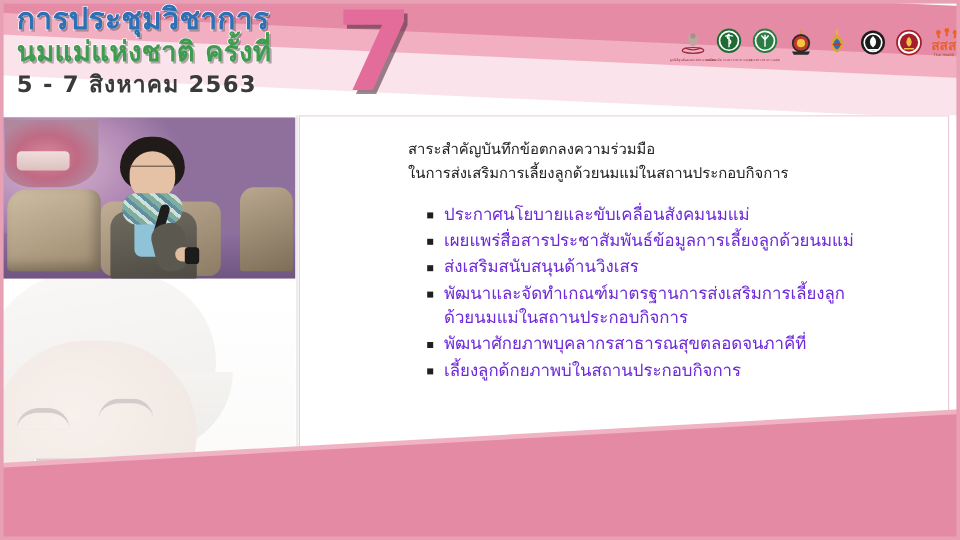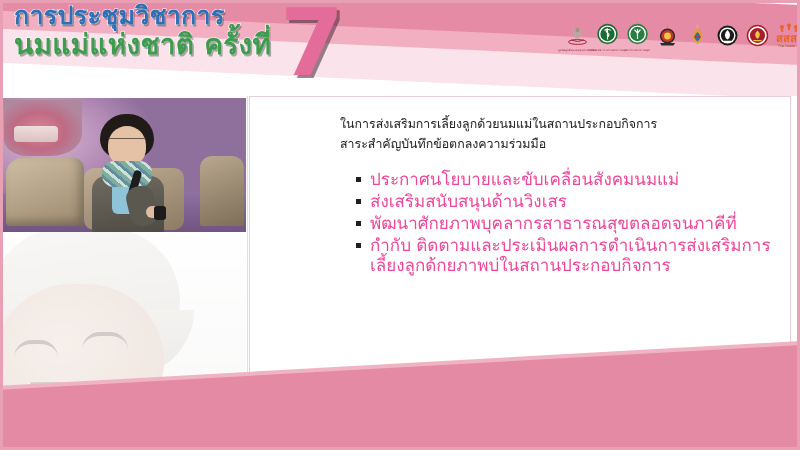--- a/index.html
+++ b/index.html
@@ -50,21 +50,21 @@
   #title-block{position:absolute;left:14px;top:2px;width:290px;z-index:6;text-align:left;}
   .th-line1{
     font-size:25px;font-weight:bold;letter-spacing:.3px;
     color:#2f6fb5;
     -webkit-text-stroke:1.1px #ffffff;
     paint-order:stroke fill;
     text-shadow:1.5px 1.5px 0 rgba(0,0,0,.30);
     line-height:28px;white-space:nowrap;
   }
   .th-line2{
-    font-size:28px;font-weight:bold;letter-spacing:.3px;
+    font-size:23px;font-weight:bold;letter-spacing:.3px;
     color:#3f9b4e;
     -webkit-text-stroke:1.1px #ffffff;
     paint-order:stroke fill;
     text-shadow:1.5px 1.5px 0 rgba(0,0,0,.30);
     line-height:29px;white-space:nowrap;
   }
   .th-date{
     margin-top:1px;
     font-size:19px;font-weight:bold;color:#3a3a3a;
     letter-spacing:1px;line-height:22px;white-space:nowrap;
@@ -206,21 +206,21 @@
   }
   #heading{
     margin:14px 0 0 88px;color:#222222;
     font-size:12.4px;line-height:20px;
   }
   #heading div{white-space:nowrap;}
 
   #bullets{margin:16px 0 0 104px;padding:0;list-style:none;}
   #bullets li{
     position:relative;padding-left:14px;
-    color:#ec4899;font-size:17px;line-height:19.5px;
+    color:#6d28d9;font-size:14px;line-height:19.5px;
     margin-bottom:2.5px;
   }
   #bullets li .sq{
     position:absolute;left:0;top:7px;width:5px;height:5px;background:#1f1f1f;
   }
   #bullets li .cont{display:block;padding-left:0;}
 
   
   #divider{
     position:absolute;left:247px;top:96px;width:1px;height:300px;
@@ -234,20 +234,21 @@
 
   <div id="banner">
     <div class="band" id="band-faint"></div>
     <div class="band" id="band-dark"></div>
     <div class="band" id="band-mid"></div>
     <div class="band" id="band-light"></div>
 
     <div id="title-block">
       <div class="th-line1">การประชุมวิชาการ</div>
       <div class="th-line2">นมแม่แห่งชาติ ครั้งที่</div>
+      <div class="th-date">5 - 7 สิงหาคม 2563</div>
     </div>
 
     <div id="big-seven">7</div>
 
 
     <div id="logo-strip">
 
       <span class="logo">
         <svg width="25" height="25" viewBox="0 0 25 25">
           <ellipse cx="12.5" cy="19" rx="9" ry="2.4" fill="none" stroke="#9b2b3c" stroke-width="1"></ellipse>
@@ -366,42 +367,47 @@
       <div class="b-mouth"></div>
       <div class="b-body"></div>
     </div>
   </div>
 
   <div id="divider"></div>
   <div id="content-frame"></div>
 
   <div id="content">
     <div id="heading">
+      <div>สาระสำคัญบันทึกข้อตกลงความร่วมมือ</div>
       <div>ในการส่งเสริมการเลี้ยงลูกด้วยนมแม่ในสถานประกอบกิจการ</div>
-      <div>สาระสำคัญบันทึกข้อตกลงความร่วมมือ</div>
     </div>
     <ul id="bullets">
       <li>
         <span class="sq"></span>
         <span>ประกาศนโยบายและขับเคลื่อนสังคมนมแม่</span>
       </li>
       <li>
         <span class="sq"></span>
+        <span>เผยแพร่สื่อสารประชาสัมพันธ์ข้อมูลการเลี้ยงลูกด้วยนมแม่</span>
       </li>
       <li>
         <span class="sq"></span>
         <span>ส่งเสริมสนับสนุนด้านวิงเสร</span>
       </li>
       <li>
         <span class="sq"></span>
+        <span>พัฒนาและจัดทำเกณฑ์มาตรฐานการส่งเสริมการเลี้ยงลูก</span>
+        <span class="cont">ด้วยนมแม่ในสถานประกอบกิจการ</span>
+      </li>
+      <li>
+        <span class="sq"></span>
         <span>พัฒนาศักยภาพบุคลากรสาธารณสุขตลอดจนภาคีที่</span>
       </li>
       <li>
         <span class="sq"></span>
-        <span>กำกับ ติดตามและประเมินผลการดำเนินการส่งเสริมการ</span>
         <span class="cont">เลี้ยงลูกด้กยภาพบ่ในสถานประกอบกิจการ</span>
       </li>
     </ul>
   </div>
 
   <div id="footer-band-right"></div>
   <div id="footer-band-light"></div>
   <div id="footer-band"></div>
 
   <div class="frame-strip" id="frame-top"></div>

